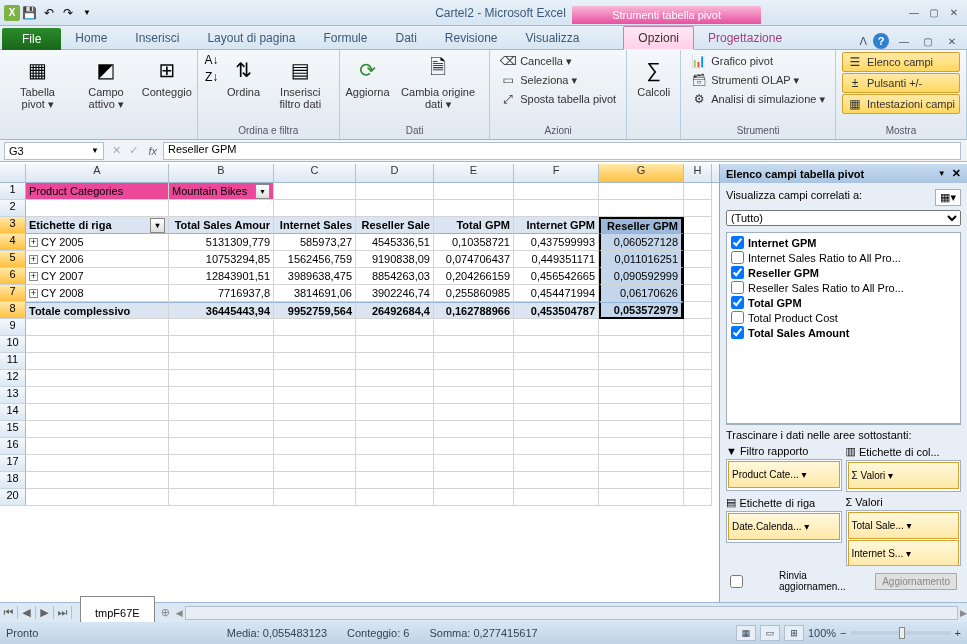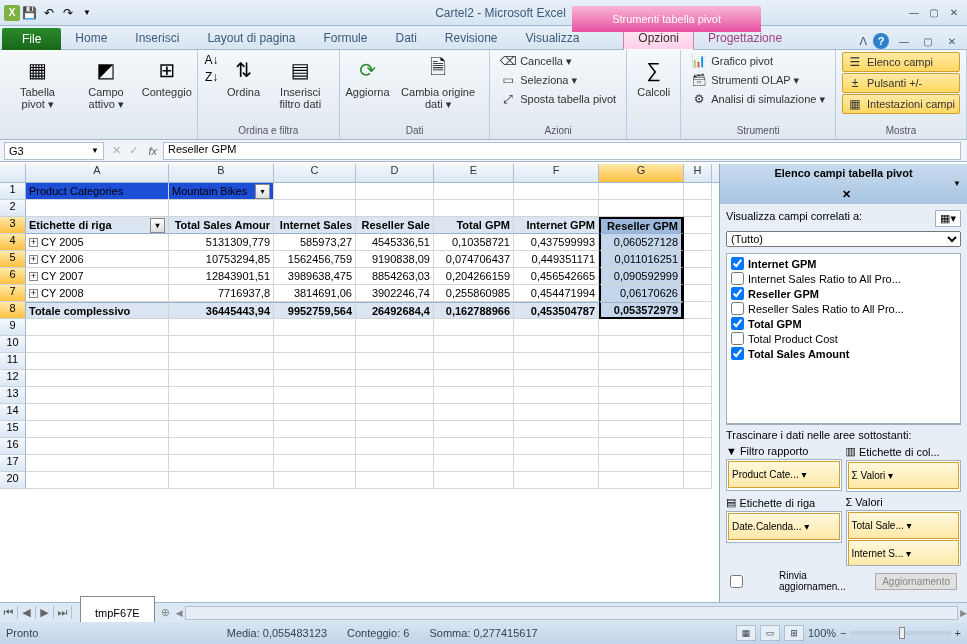--- a/index.html
+++ b/index.html
@@ -5,21 +5,21 @@
 * { box-sizing: border-box; margin: 0; padding: 0; font-family: "Segoe UI", Tahoma, sans-serif; }
 body { width: 967px; height: 644px; background: #fff; font-size: 11px; overflow: hidden; position: relative; }
 
 
 .titlebar { height: 26px; background: linear-gradient(#e8f0f8,#d7e5f2); display: flex; align-items: center; border-bottom: 1px solid #a0b8d0; }
 .qat { display: flex; align-items: center; gap: 1px; padding: 0 4px; }
 .qat-icon { width: 18px; height: 18px; display: flex; align-items: center; justify-content: center; font-size: 12px; }
 .excel-icon { background: #7cb342; color: #fff; font-weight: bold; width: 16px; height: 16px; font-size: 10px; border-radius: 2px; }
 .title-center { flex: 1; text-align: center; position: relative; display: flex; align-items: center; justify-content: center; }
 .title-text { color: #3b5a7a; font-size: 12px; }
-.context-tab { position: absolute; right: 140px; top: 0; height: 26px; padding: 0 40px; background: linear-gradient(#f8b8d8,#e850a0); color: #fff; display: flex; align-items: center; font-size: 11px; border-radius: 2px 2px 0 0; }
+.context-tab { position: absolute; right: 140px; top: 0; height: 18px; padding: 0 40px; background: linear-gradient(#f8b8d8,#e850a0); color: #fff; display: flex; align-items: center; font-size: 11px; border-radius: 2px 2px 0 0; }
 .winbtns { display: flex; align-items: center; padding: 0 4px; gap: 2px; }
 .winbtn { width: 18px; height: 16px; display: flex; align-items: center; justify-content: center; color: #456; font-size: 10px; }
 
 
 .ribbon-tabs { height: 24px; background: linear-gradient(#e8f0f8,#d7e5f2); display: flex; align-items: flex-end; padding-left: 2px; border-bottom: 1px solid #a0b8d0; }
 .file-tab { background: linear-gradient(#2a8c2a,#196619); color: #fff; padding: 4px 20px; font-size: 12px; border-radius: 2px 2px 0 0; margin-bottom: -1px; }
 .tab { padding: 4px 14px; color: #3b5a7a; font-size: 12px; cursor: default; }
 .tab.active { background: #f5f8fb; border: 1px solid #a0b8d0; border-bottom: 1px solid #f5f8fb; border-radius: 2px 2px 0 0; margin-bottom: -1px; }
 .tab.context { background: linear-gradient(#ffe8f4,#ffd0e8); border: 1px solid #d080b0; border-bottom: 1px solid #f5f8fb; border-radius: 2px 2px 0 0; margin-bottom: -1px; color: #333; }
 .ribbon-right { margin-left: auto; display: flex; align-items: center; gap: 6px; padding-right: 6px; }
@@ -49,30 +49,30 @@
 .col-headers { display: flex; background: linear-gradient(#f4f8fc,#dce8f4); border-bottom: 1px solid #a0b8d0; position: sticky; top: 0; }
 .corner { width: 26px; height: 18px; border-right: 1px solid #b0c0d0; background: linear-gradient(#f4f8fc,#dce8f4); }
 .colh { height: 18px; border-right: 1px solid #b0c0d0; text-align: center; font-size: 11px; color: #333; }
 .colh.sel { background: linear-gradient(#ffe9a8,#ffc040); }
 .row { display: flex; height: 17px; }
 .rowh { width: 26px; border-right: 1px solid #a0b8d0; border-bottom: 1px solid #c8d4e0; background: linear-gradient(#f4f8fc,#dce8f4); text-align: center; font-size: 11px; }
 .rowh.sel { background: linear-gradient(#ffe9a8,#ffc040); }
 .cell { border-right: 1px solid #d4d4d4; border-bottom: 1px solid #d4d4d4; padding: 0 3px; font-size: 11px; overflow: hidden; white-space: nowrap; display: flex; align-items: center; }
 .cell.num { justify-content: flex-end; }
 .cell.hdr { background: #dbe5f1; font-weight: bold; border-bottom: 1px solid #95b3d7; }
-.cell.filt { background: #1d4ed8; }
+.cell.filt { background: #ec4899; }
 .cell.tot { background: #dbe5f1; font-weight: bold; border-top: 1px solid #95b3d7; }
 .cell.g-sel { background: #c4d6ec; }
 .cell.g-sel-hdr { background: #9bb7d9; }
 .cell .expand { display: inline-block; width: 9px; height: 9px; border: 1px solid #888; text-align: center; line-height: 7px; font-size: 9px; margin-right: 3px; background: #fff; }
 .dropdown-btn { width: 15px; height: 15px; border: 1px solid #888; background: linear-gradient(#fff,#ddd); display: inline-flex; align-items: center; justify-content: center; font-size: 8px; margin-left: auto; }
 
 
 .fieldlist { position: absolute; top: 164px; right: 0; width: 248px; bottom: 42px; background: #e8eef5; border-left: 1px solid #8fa8c0; display: flex; flex-direction: column; }
-.fl-title { background: linear-gradient(#c8dcf0,#a8c4e0); padding: 3px 6px; font-weight: bold; font-size: 11px; display: flex; align-items: center; flex-direction: column; }
+.fl-title { background: linear-gradient(#c8dcf0,#a8c4e0); padding: 3px 6px; font-weight: bold; font-size: 11px; display: flex; align-items: center; }
 .fl-title .close { margin-left: auto; }
 .fl-body { padding: 6px; flex: 1; display: flex; flex-direction: column; overflow: hidden; }
 .fl-label { font-size: 11px; margin-bottom: 4px; }
 .fl-filter { display: flex; margin-bottom: 6px; }
 .fl-filter select { flex: 1; font-size: 11px; }
 .fl-fields { flex: 1; background: #fff; border: 1px solid #a0b0c0; overflow-y: auto; padding: 2px; }
 .fl-field { display: flex; align-items: center; padding: 1px 2px; font-size: 11px; gap: 4px; white-space: nowrap; overflow: hidden; }
 .fl-field.checked { font-weight: bold; }
 .fl-field input { margin: 0; }
 .fl-areas { border-top: 1px solid #a0b0c0; padding-top: 4px; }
@@ -474,20 +474,31 @@
         <div class="cell cA"></div>
         <div class="cell cB"></div>
         <div class="cell cC"></div>
         <div class="cell cD"></div>
         <div class="cell cE"></div>
         <div class="cell cF"></div>
         <div class="cell cG"></div>
         <div class="cell cH"></div>
       </div>
       <div class="row">
+        <div class="rowh">18</div>
+        <div class="cell cA"></div>
+        <div class="cell cB"></div>
+        <div class="cell cC"></div>
+        <div class="cell cD"></div>
+        <div class="cell cE"></div>
+        <div class="cell cF"></div>
+        <div class="cell cG"></div>
+        <div class="cell cH"></div>
+      </div>
+      <div class="row">
         <div class="rowh">20</div>
         <div class="cell cA"></div>
         <div class="cell cB"></div>
         <div class="cell cC"></div>
         <div class="cell cD"></div>
         <div class="cell cE"></div>
         <div class="cell cF"></div>
         <div class="cell cG"></div>
         <div class="cell cH"></div>
       </div>

